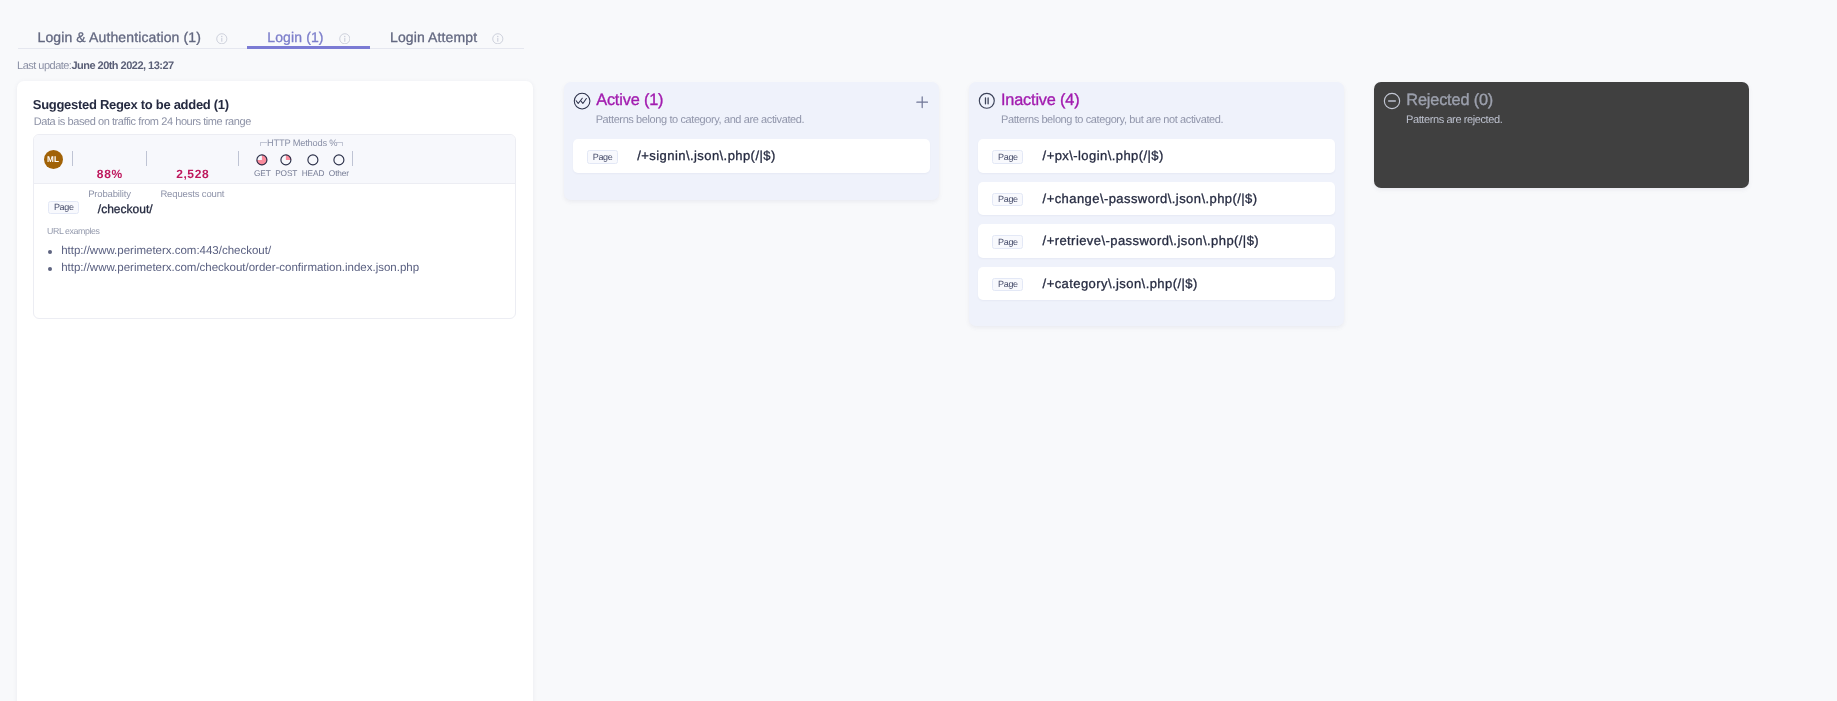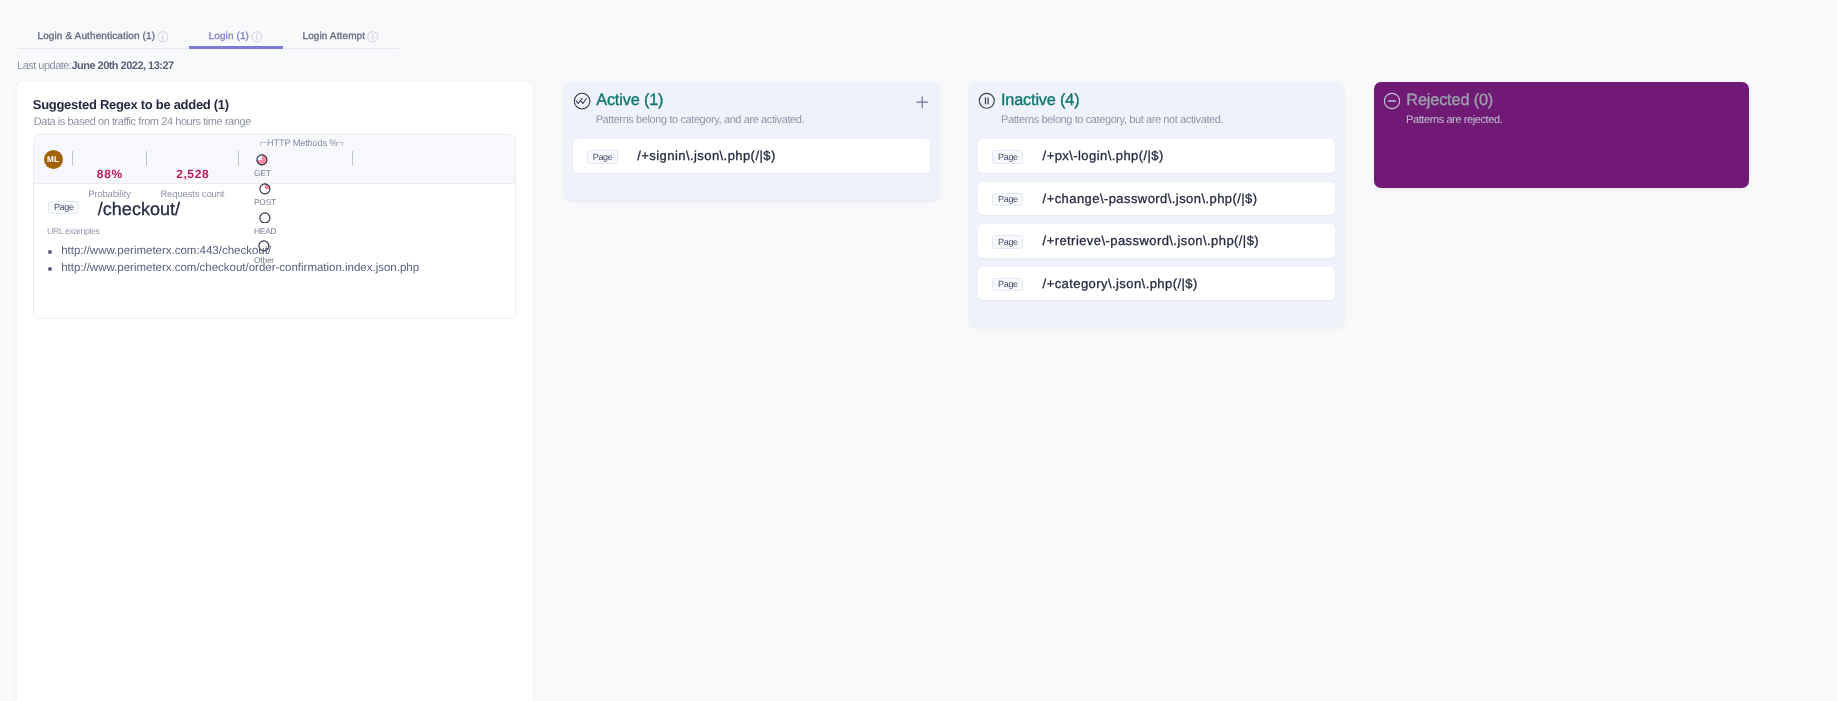--- a/index.html
+++ b/index.html
@@ -9,22 +9,22 @@
     font-family:"Liberation Sans", sans-serif;
     color:#2f3349;
     overflow:hidden;
     position:relative;
     -webkit-font-smoothing:antialiased;
   }
 
   
   .tabbar { position:absolute; left:17.6px; top:28.7px; height:20.3px; display:inline-flex; }
   .tabbar:after { content:""; position:absolute; left:0; right:0; bottom:0; height:1px; background:#e5e7ef; }
-  .tab { position:relative; height:20.3px; display:flex; align-items:flex-start; gap:2px; padding:0 19.9px;
-         font-size:10px; font-weight:400; -webkit-text-stroke:0.3px currentColor; color:#636880; cursor:pointer; letter-spacing:0.12px; white-space:nowrap; }
+  .tab { position:relative; height:20.3px; display:flex; align-items:flex-start; gap:15px; padding:0 19.9px;
+         font-size:14px; font-weight:400; -webkit-text-stroke:0.3px currentColor; color:#636880; cursor:pointer; letter-spacing:0.12px; white-space:nowrap; }
   .tab .lbl { line-height:16px; }
   .tab .ico { margin-top:2.6px; }
   .tab.active { color:#7d7fcb; }
   .tab.active:after { content:""; position:absolute; left:0; right:0; bottom:0px; height:3px; background:#7b7bd4; z-index:2; }
 
   .lastupdate { position:absolute; left:17.1px; top:58.8px; font-size:11px; color:#8b90a5;
                 letter-spacing:-0.52px; line-height:14px; white-space:nowrap; }
   .lastupdate b { color:#5a5f77; font-weight:700; }
 
   
@@ -45,42 +45,42 @@
   .stat { position:absolute; text-align:center; }
   .stat .v { font-size:12px; font-weight:700; color:#be185d; letter-spacing:0.6px; line-height:14px; text-indent:0.6px;margin-top:18px; }
   .stat .k { font-size:9.5px; color:#8e93a9; letter-spacing:-0.15px; line-height:11px; }
 
   .methods { position:absolute; left:0; top:0; width:100%; height:100%; }
   .mbr { position:absolute; top:7.2px; width:6.5px; height:3.9px; border:1px solid #c2c6d4; border-bottom:none; }
   .mbr.l { left:226.8px; border-right:none; }
   .mbr.r { left:303.2px; border-left:none; }
   .mlabel { position:absolute; left:233.3px; top:3.2px; font-size:9.3px; color:#898fa6;
             letter-spacing:-0.2px; line-height:11px; white-space:nowrap; }
-  .mrow { position:absolute; left:220.3px; top:19px; display:flex; gap:4.6px; align-items:flex-start;flex-direction:column; }
+  .mrow { position:absolute; left:220.3px; top:19px; display:flex; gap:4.6px; align-items:flex-start; }
   .m { text-align:center; }
   .m .cap { font-size:8.3px; color:#757b94; letter-spacing:-0.15px; display:block; margin-top:3.4px; line-height:9px; }
   .m svg { display:block; margin:0 auto; }
 
   .sugbody { position:relative; }
   .badge { display:inline-flex; align-items:center; justify-content:center; height:13px; padding:0 4.6px;
            border:1px solid #e3e8f6; border-radius:2.5px; background:#f8f9fd; font-size:9px; color:#474d6b;
            letter-spacing:-0.3px; line-height:11px; }
-  .route { font-size:18px; font-weight:400; -webkit-text-stroke:0.3px #262b41; color:#262b41; letter-spacing:0.02px; line-height:16px; }
+  .route { font-size:12px; font-weight:400; -webkit-text-stroke:0.3px #262b41; color:#262b41; letter-spacing:0.02px; line-height:16px; }
   .urlex { font-size:8.8px; color:#949aad; letter-spacing:-0.4px; line-height:11px; }
   .urllist { list-style:none; }
   .urllist li { font-size:11.5px; color:#5a6081; position:relative; padding-left:13.3px; line-height:16.5px; white-space:nowrap; letter-spacing:-0.01px; }
   .urllist li:before { content:""; position:absolute; left:0px; top:6.6px; width:4.4px; height:4.4px;
                        border-radius:50%; background:#5e6480; }
 
   
   .cat { position:absolute; background:#eff2fb; border-radius:7px; box-shadow:0 2px 4px rgba(96,100,128,.09); }
-  .cat.muted { background:#701a75; }
+  .cat.muted { background:#404040; }
   .cat .chd { position:absolute; left:9px; top:6.6px; display:flex; align-items:center; gap:5.5px; }
   .cat .chd .ico { position:relative; top:3px; display:block; }
-  .cat .ctitle { font-size:16.3px; font-weight:400; -webkit-text-stroke:0.35px currentColor; color:#0f766e; letter-spacing:-0.16px; line-height:18px; }
+  .cat .ctitle { font-size:16.3px; font-weight:400; -webkit-text-stroke:0.35px currentColor; color:#a21caf; letter-spacing:-0.16px; line-height:18px; }
   .cat.muted .ctitle { color:#9ca0ad; }
   .cat .csub { position:absolute; left:32.2px; top:31.2px; font-size:11px; color:#9196ab; letter-spacing:-0.4px; line-height:14px; }
   .cat.muted .csub { color:#bcc0cd; }
   .plusbtn { position:absolute; width:22px; height:22px; display:flex; align-items:center; justify-content:center; cursor:pointer; }
 
   .prow { position:absolute; height:33.5px; background:#fff; border-radius:5px; display:flex; align-items:center;
           box-shadow:0 1px 2px rgba(96,100,128,.055); }
   .prow .badge { margin-left:14.5px; height:13.4px; padding:0 4.6px; margin-top:2.7px; }
   .prow .pat { margin-left:19.2px; font-size:13px; font-weight:400; -webkit-text-stroke:0.3px #262b41; color:#262b41; letter-spacing:0.43px; line-height:15px; }
 </style>

